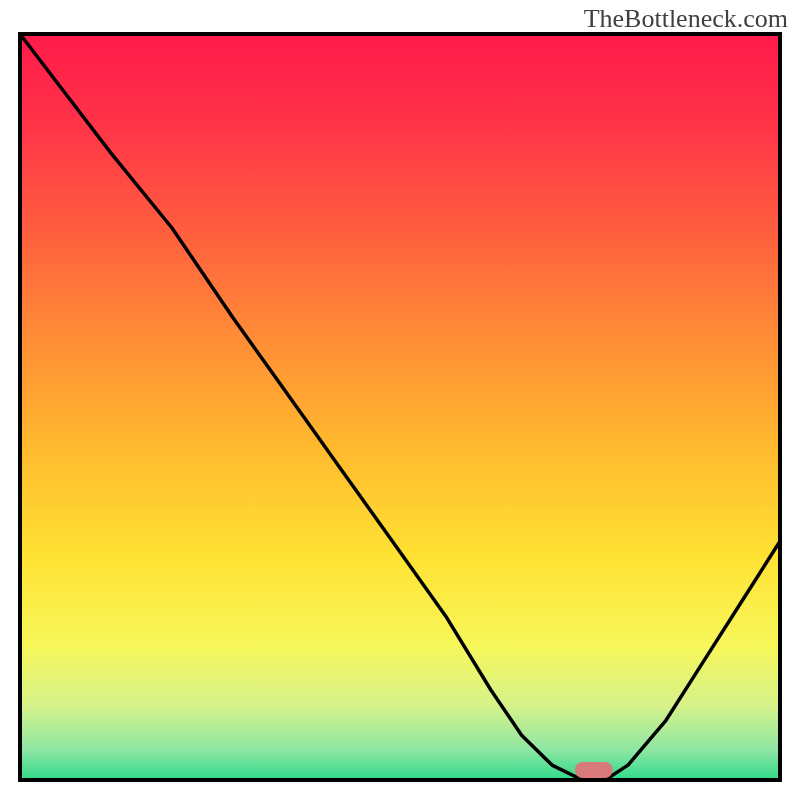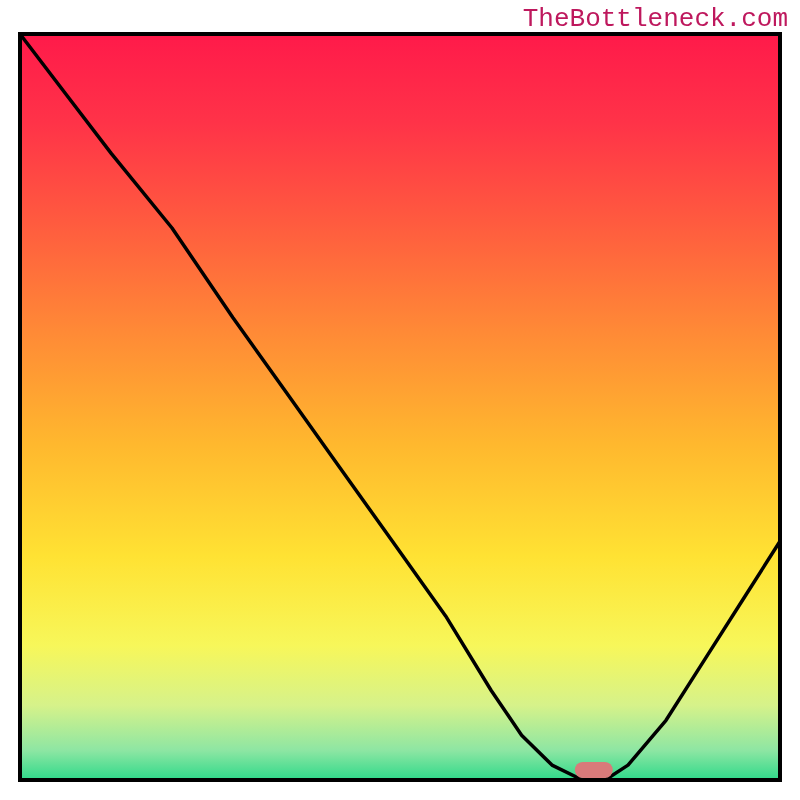--- a/index.html
+++ b/index.html
@@ -12,24 +12,24 @@
   }
   .chart-container {
     position: relative;
     width: 800px;
     height: 800px;
   }
   .watermark {
     position: absolute;
     top: 4px;
     right: 12px;
-    font-family: Liberation Mono, monospace;
+    font-family: Liberation Serif, serif;
     font-size: 26px;
     font-weight: 500;
-    color: #be185d;
+    color: #404040;
     z-index: 10;
   }
   svg {
     display: block;
   }
 </style>
 </head>
 <body>
 
 <div class="chart-container">

